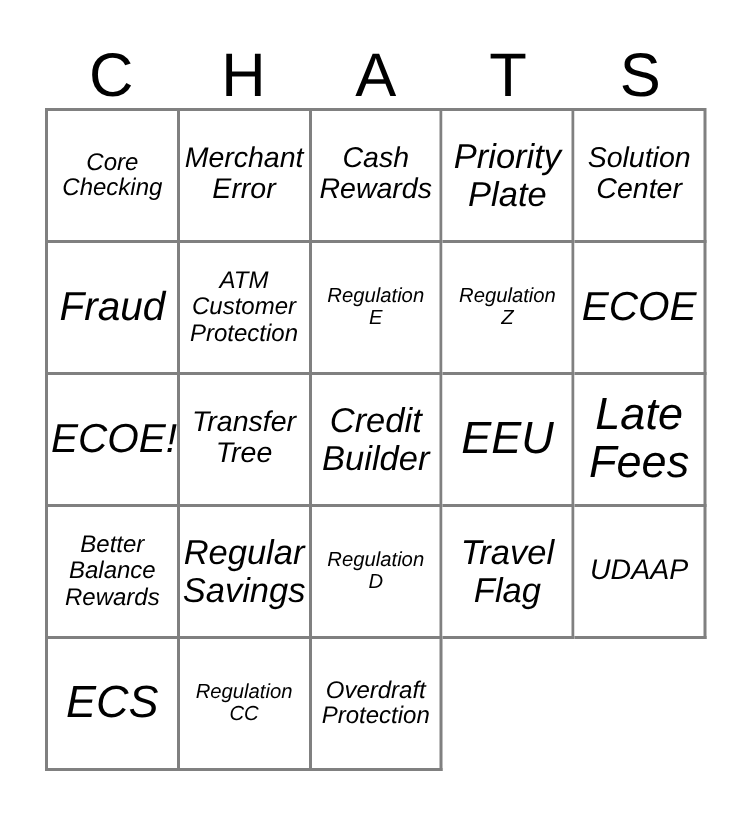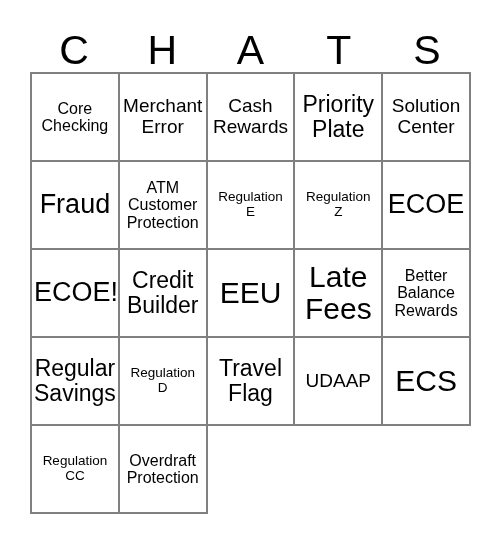--- a/index.html
+++ b/index.html
@@ -62,20 +62,21 @@
     border-right: 2px solid #808080;
     border-bottom: 2px solid #808080;
     box-sizing: border-box;
     display: flex;
     align-items: center;
     justify-content: center;
     text-align: center;
     padding: 1px 2px;
     background: #ffffff;
     overflow: hidden;
+    font-style: italic;
   }
   .cell-text {
     display: block;
     width: 100%;
     line-height: 1.08;
     color: #000000;
     white-space: pre-line;
   }
 
   
@@ -136,20 +137,24 @@
         <span class="cell-text fs-xs">Regulation
 Z</span>
       </div>
       <div class="bingo-cell">
         <span class="cell-text fs-xl">ECOE</span>
       </div>
       <div class="bingo-cell">
         <span class="cell-text fs-xl">ECOE!</span>
       </div>
       <div class="bingo-cell">
+        <span class="cell-text fs-md">Transfer
+Tree</span>
+      </div>
+      <div class="bingo-cell">
         <span class="cell-text fs-lg">Credit
 Builder</span>
       </div>
       <div class="bingo-cell">
         <span class="cell-text fs-xxl">EEU</span>
       </div>
       <div class="bingo-cell">
         <span class="cell-text fs-xxl">Late
 Fees</span>
       </div>

